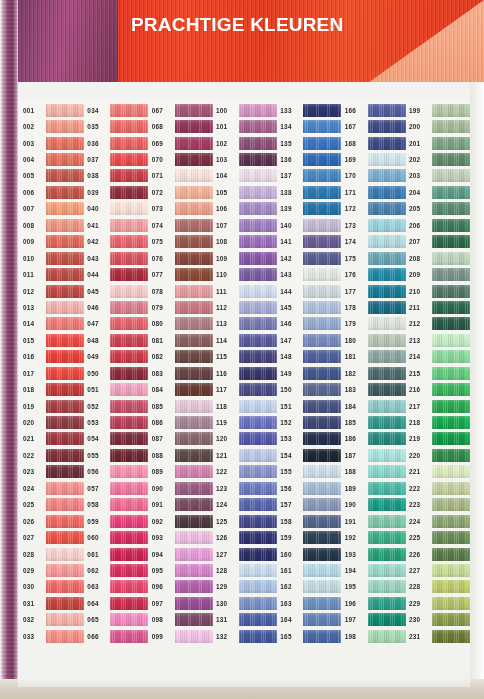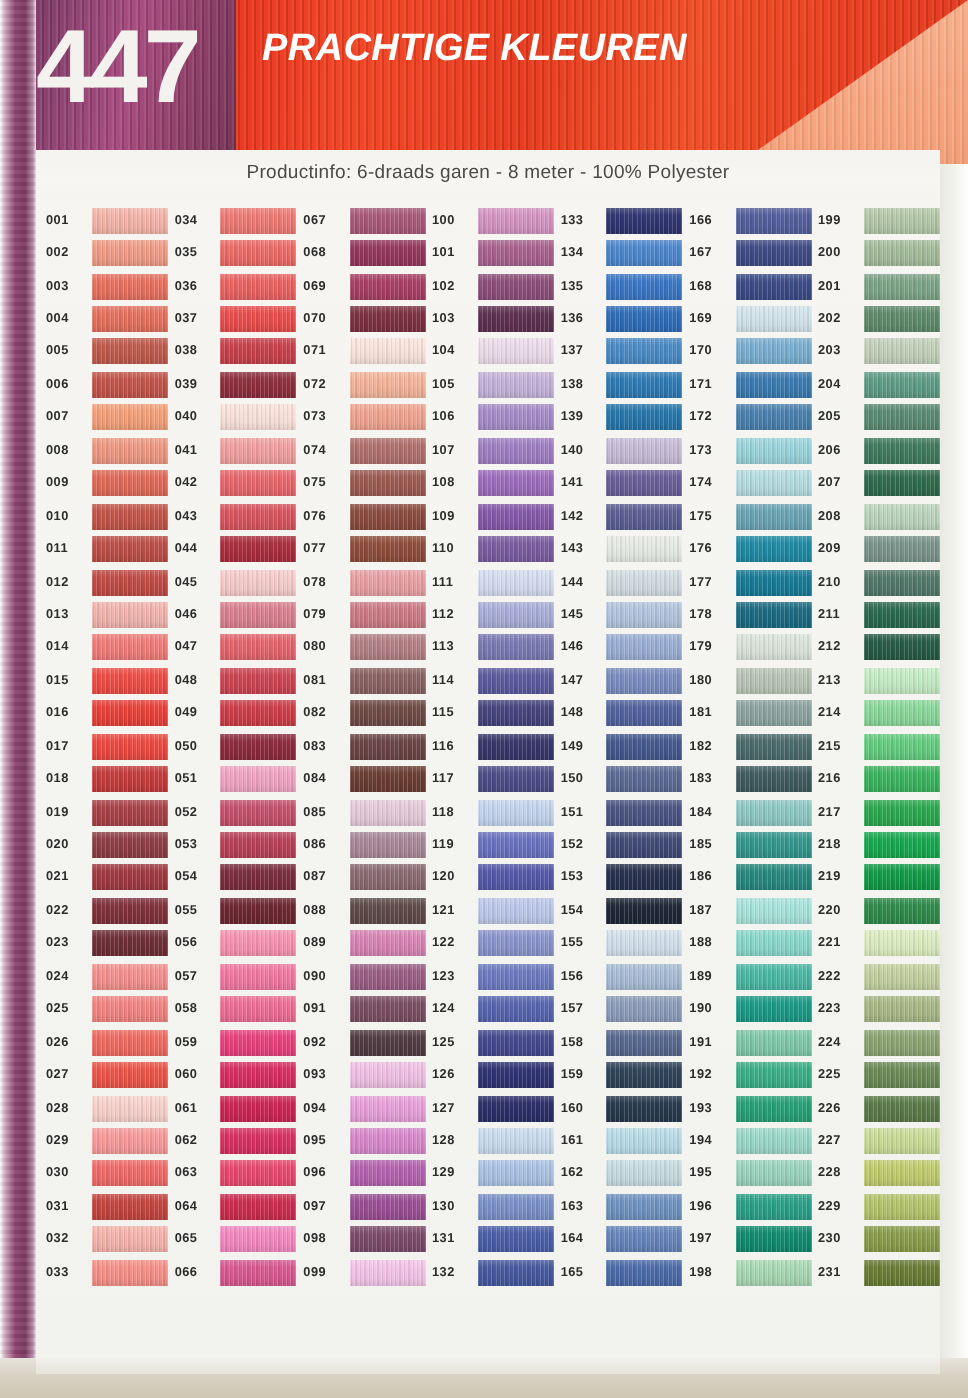--- a/index.html
+++ b/index.html
@@ -86,21 +86,21 @@
   #banner-headline {
     position: absolute;
     left: 131px; top: 14px;
     z-index: 5;
     color: #ffffff;
     font-weight: 700;
     font-size: 19px;
     line-height: 21px;
     letter-spacing: 0.2px;
   }
-  #banner-headline .hl-line { display: block; white-space: nowrap; font-style: italic; }
+  #banner-headline .hl-line { display: block; white-space: nowrap; }
 
   
   #productinfo-strip {
     position: absolute;
     left: 18px; top: 75px;
     width: 452px; height: 24px;
     background: linear-gradient(180deg, #f4f3ef 0%, #f7f6f2 60%, #f5f4f0 100%);
     z-index: 6;
   }
   #productinfo-text {
@@ -220,30 +220,26 @@
 
 <div id="page">
 
   <div class="left-spine"></div>
 
   <div id="banner">
     <div class="band-purple"></div>
     <div class="band-red"></div>
     <div class="band-peach"></div>
 
-    <div id="banner-number">447</div>
 
     <div id="banner-headline">
       <span class="hl-line">PRACHTIGE KLEUREN</span>
     </div>
   </div>
 
-  <div id="productinfo-strip">
-    <div id="productinfo-text">Productinfo: 6-draads garen - 8 meter - 100% Polyester</div>
-  </div>
 
   <div id="sheet">
     <div id="columns">
         <div class="color-column">
           <div class="swatch-row">
             <div class="swatch-code">001</div>
             <div class="swatch-chip" style="background-color: rgb(244, 180, 168);"></div>
           </div>
           <div class="swatch-row">
             <div class="swatch-code">002</div>

